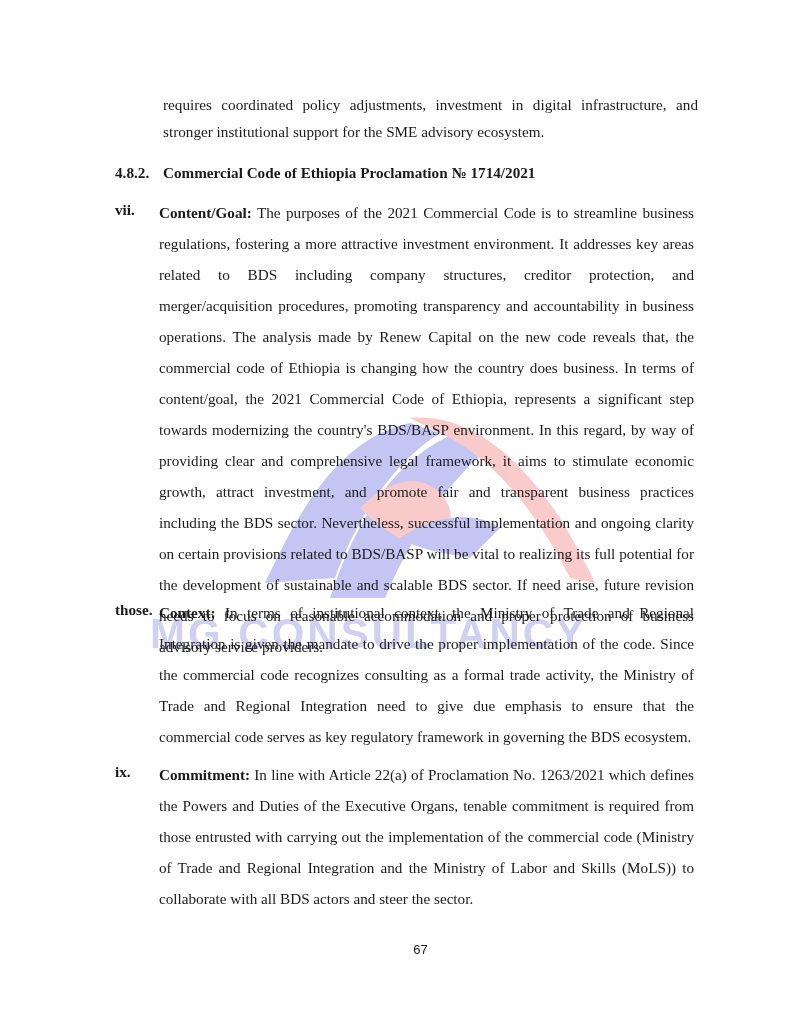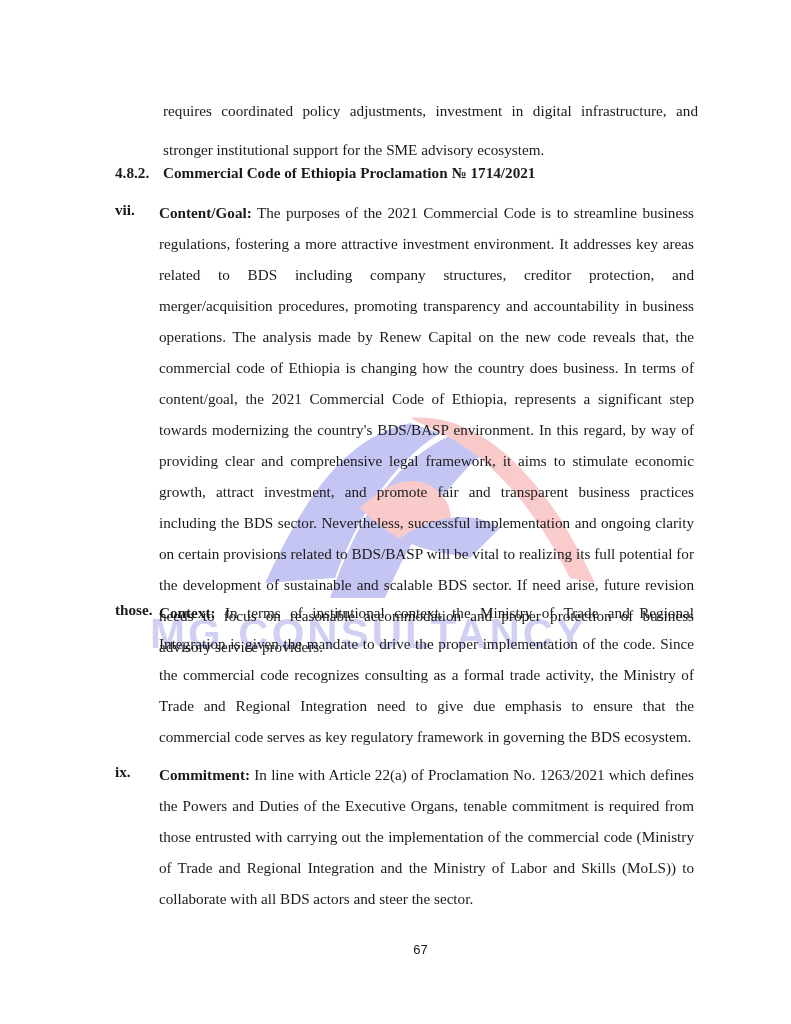--- a/index.html
+++ b/index.html
@@ -14,21 +14,21 @@
     }
     .wm-text {
       position: absolute; left: 150px; top: 572px; width: 500px;
       font-family: "Liberation Sans", sans-serif; font-weight: bold;
       font-size: 42px; letter-spacing: 3px; color: rgba(120,120,220,0.35);
       white-space: nowrap;
     }
     .content { position: absolute; left: 0; top: 0; width: 791px; z-index: 1; }
     .para {
       position: absolute; left: 163px; width: 535px;
-      font-size: 15.2px; line-height: 39px; text-align: justify;
+      font-size: 15.2px; line-height: 27px; text-align: justify;
       text-align-last: left;
     }
     .heading {
       position: absolute; left: 115px; top: 163px;
       font-size: 15.2px; font-weight: bold; line-height: 20px; white-space: nowrap;
     }
     .heading .num { display: inline-block; width: 48px; }
     .item { position: absolute; left: 115px; width: 583px; }
     .item .roman {
       position: absolute; left: 0; top: 0; font-weight: bold;

